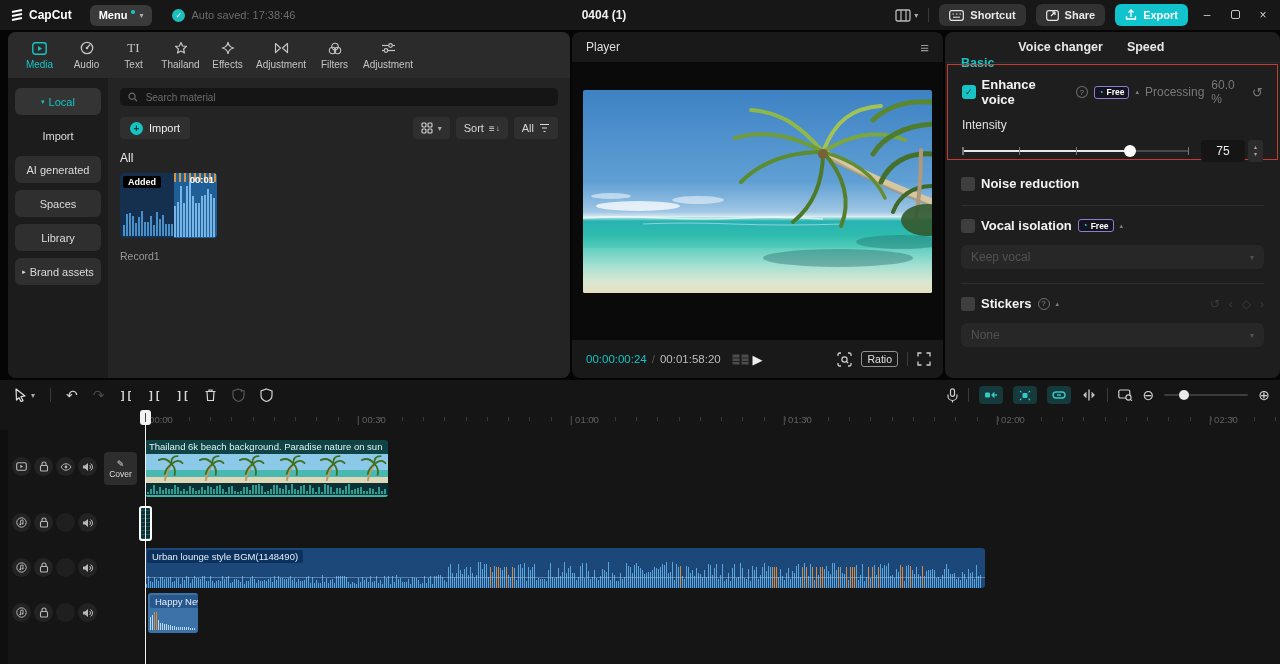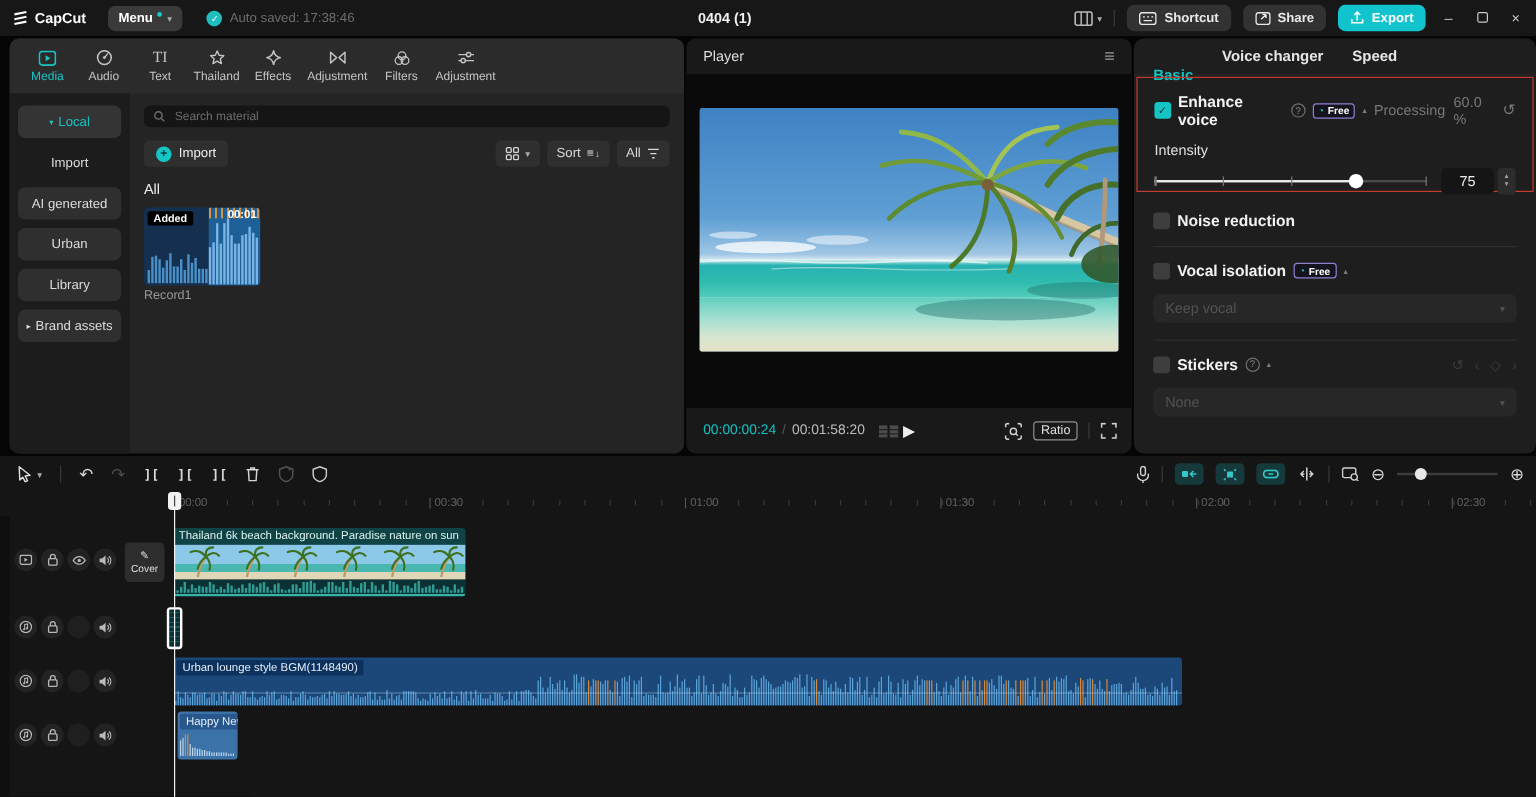--- a/index.html
+++ b/index.html
@@ -49,21 +49,21 @@
   .plus-circ{width:13px;height:13px;border-radius:50%;background:#16c4c4;color:#043;display:flex;align-items:center;justify-content:center;font-size:10px;color:#063e3e;font-weight:bold;}
   .imp-btn .lbl{color:#f0f0f0;font-size:11px;}
   .mt-right{margin-left:auto;display:flex;gap:6px;}
   .mini-btn{height:22px;background:#2f2f2f;border-radius:4px;display:flex;align-items:center;gap:5px;padding:0 8px;color:#d8d8d8;font-size:11px;}
   .sec-label{margin-top:12px;color:#ececec;font-size:12px;}
   .clip-card{margin-top:8px;width:97px;height:65px;border-radius:4px;position:relative;overflow:hidden;background:#14304e;}
   .clip-card .rzone{position:absolute;right:0;top:0;width:44%;height:100%;background:#1f5f98;}
   .orange-strip{position:absolute;top:0;right:0;width:44%;height:9px;background:repeating-linear-gradient(90deg,#e2953f 0 2px,rgba(0,0,0,0) 2px 5px);opacity:.95;}
   .added-badge{position:absolute;top:3px;left:3px;background:#000;border-radius:2px;padding:1px 5px;color:#fff;font-size:9px;font-weight:bold;}
   .dur{position:absolute;top:1px;right:3px;color:#fff;font-size:9.5px;font-weight:bold;z-index:2;}
-  .clip-name{margin-top:2px;color:#989898;font-size:10.5px;}
+  .clip-name{margin-top:12px;color:#989898;font-size:10.5px;}
   .wave{display:flex;align-items:flex-end;gap:1px;position:absolute;}
   .wave i{width:1px;flex:none;background:var(--wv,#58a0d8);}
   .wave.w2 i{width:2px;}
   .wave i.or{background:#d8893c;}
 
   
   #player-panel{left:572px;top:32px;width:371px;height:346px;background:#191919;}
   .pl-head{height:30px;display:flex;align-items:center;justify-content:space-between;padding:0 14px;}
   .pl-head .lbl{color:#dedede;font-size:12px;text-align:right;}
   .pl-head .ham{color:#9a9a9a;font-size:15px;}
@@ -284,21 +284,21 @@
           <span class="side-caret">▾</span>
           <span>Local</span>
         </div>
       <div class="side-item plain">
           <span>Import</span>
         </div>
       <div class="side-item">
           <span>AI generated</span>
         </div>
       <div class="side-item">
-          <span>Urban</span>
+          <span>Spaces</span>
         </div>
       <div class="side-item">
           <span>Library</span>
         </div>
       <div class="side-item">
           <span class="side-caret">▸</span>
           <span>Brand assets</span>
         </div>
     </div>
     <div id="media-content">

